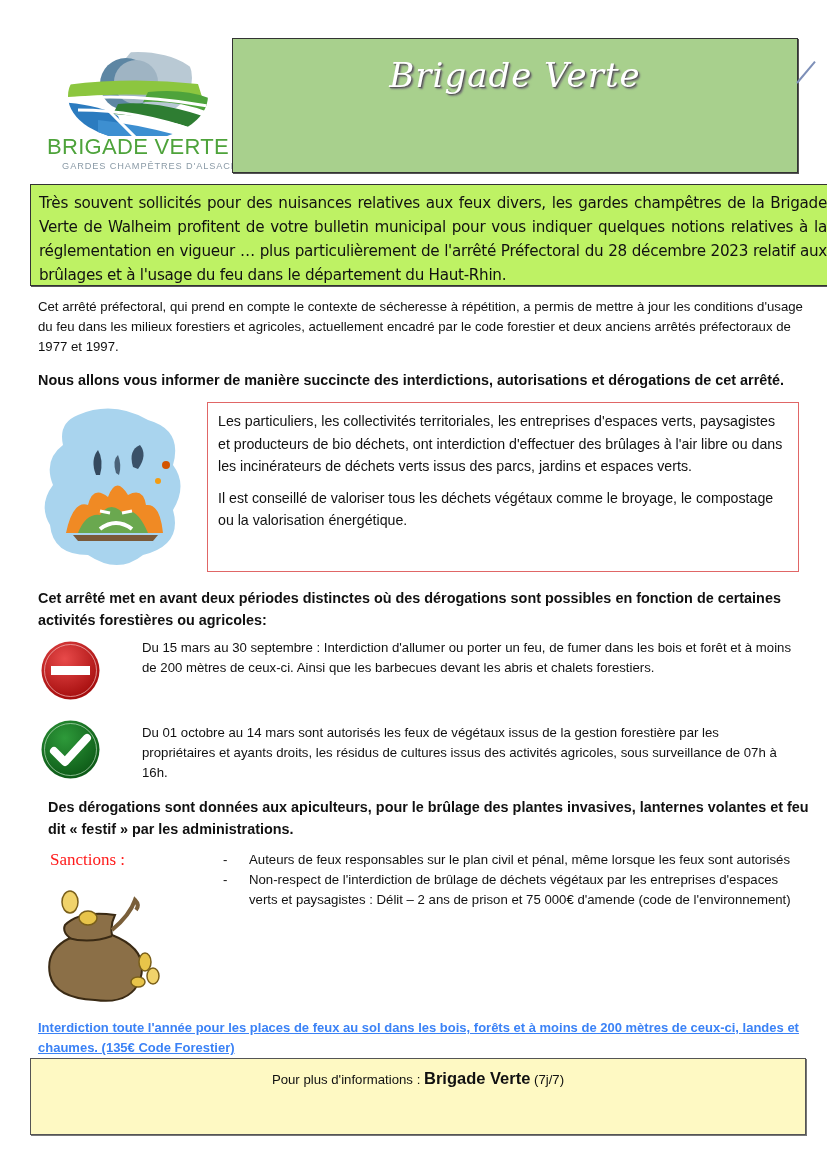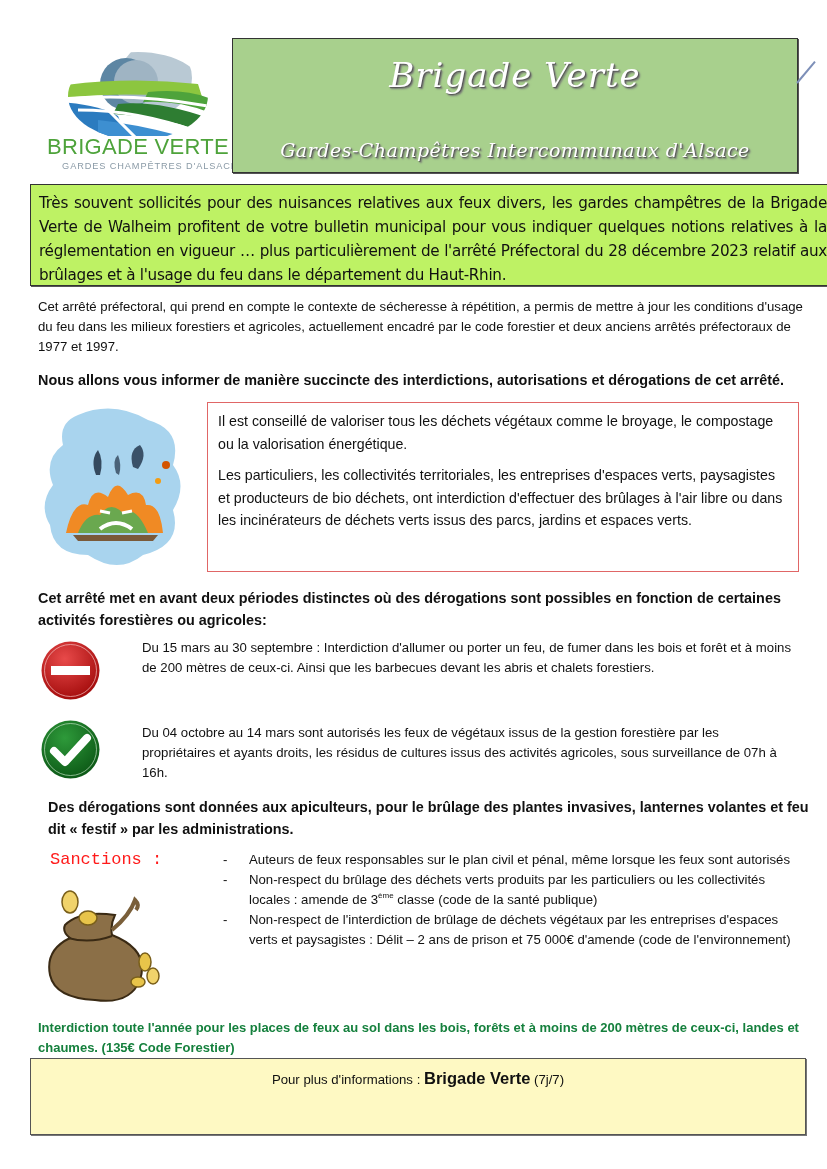--- a/index.html
+++ b/index.html
@@ -48,30 +48,30 @@
   .h2 { left: 38px; top: 587px; width: 780px; }
 
   .icon-no { left: 40px; top: 640px; width: 61px; height: 61px; }
   .icon-ok { left: 40px; top: 719px; width: 61px; height: 61px; }
   .period1 { left: 142px; top: 638px; width: 650px; }
   .period2 { left: 142px; top: 723px; width: 650px; }
 
   .h3 { left: 48px; top: 796px; width: 780px; }
 
   .sanctions-title { left: 50px; top: 850px; color: #ff1a1a; font-size: 17px;
-                     font-family: Liberation Mono, monospace; }
+                     font-family: Liberation Serif, serif; }
   .bag { left: 40px; top: 880px; width: 125px; height: 125px; }
   .sanctions-list { left: 222px; top: 850px; width: 570px; font-size: 13.2px; line-height: 20px;
                     margin: 0; padding: 0; list-style: none; }
   .sanctions-list li { position: relative; padding-left: 27px; }
   .sanctions-list li::before { content: "-"; position: absolute; left: 1px; top: 0; }
   .sanctions-list sup { font-size: 8px; vertical-align: 6px; line-height: 0; }
 
-  .warning { left: 38px; top: 1018px; width: 790px; color: #15803d; font-weight: bold;
-             font-size: 13px; line-height: 20px; }
+  .warning { left: 38px; top: 1018px; width: 790px; color: #3b82f6; font-weight: bold;
+             font-size: 13px; line-height: 20px; text-decoration: underline; }
 
   .footer { left: 30px; top: 1058px; width: 776px; height: 77px; background: #fef9c3;
             border: 1px solid #555; box-shadow: 1px 1px 0 #777; box-sizing: border-box; }
   .footer-line1 { position: absolute; left: 0; top: 10px; width: 100%; text-align: center;
                   font-size: 13.2px; }
   .footer-line1 .brand { font-weight: bold; font-size: 16.5px; }
   .footer-line2 { position: absolute; left: 22px; top: 44px; width: 740px; display: flex;
                   justify-content: space-between; align-items: baseline; }
   .lbl { color: #c00000; font-size: 16px; }
   .val { font-weight: bold; font-size: 13.5px; }
@@ -101,21 +101,20 @@
       <path d="M40 70 Q100 70 160 92" stroke="#fff" stroke-width="3" fill="none"></path>
       <path d="M60 60 L100 100" stroke="#fff" stroke-width="3" fill="none"></path>
     </g>
   </svg>
   <div class="logo-text">BRIGADE VERTE</div>
   <div class="logo-sub">GARDES CHAMPÊTRES D'ALSACE</div>
 </div>
 
 <div class="abs banner">
   <div class="banner-title">Brigade Verte</div>
-  <div class="banner-sub">Gardes-Champêtres Intercommunaux d'Alsace</div>
 </div>
 <div class="abs deco-line"></div>
 
 <div class="abs intro">Très souvent sollicités pour des nuisances relatives aux feux divers, les gardes champêtres de la Brigade Verte de Walheim profitent de votre bulletin municipal pour vous indiquer quelques notions relatives à la réglementation en vigueur … plus particulièrement de l'arrêté Préfectoral du 28 décembre 2023 relatif aux brûlages et à l'usage du feu dans le département du Haut-Rhin.</div>
 
 <div class="abs para p1">Cet arrêté préfectoral, qui prend en compte le contexte de sécheresse à répétition, a permis de mettre à jour les conditions d'usage du feu dans les milieux forestiers et agricoles, actuellement encadré par le code forestier et deux anciens arrêtés préfectoraux de 1977 et 1997.</div>
 
 <div class="abs bold-h h1">Nous allons vous informer de manière succincte des interdictions, autorisations et dérogations de cet arrêté.</div>
 
 <div class="abs fire-img">
@@ -129,22 +128,22 @@
     <path d="M35 130 L120 130 L115 136 L40 136 Z" fill="#7a5a3a"></path>
     <path d="M62 106 L72 108" stroke="#fff" stroke-width="3"></path>
     <path d="M84 108 L94 106" stroke="#fff" stroke-width="3"></path>
     <path d="M62 124 Q78 112 94 124" stroke="#fff" stroke-width="4" fill="none"></path>
     <circle cx="128" cy="60" r="4" fill="#d35400"></circle>
     <circle cx="120" cy="76" r="3" fill="#f39c12"></circle>
   </svg>
 </div>
 
 <div class="abs redbox">
+  <p>Les particuliers, les collectivités territoriales, les entreprises d'espaces verts, paysagistes et producteurs de bio déchets, ont interdiction d'effectuer des brûlages à l'air libre ou dans les incinérateurs de déchets verts issus des parcs, jardins et espaces verts.</p>
   <p>Il est conseillé de valoriser tous les déchets végétaux comme le broyage, le compostage ou la valorisation énergétique.</p>
-  <p>Les particuliers, les collectivités territoriales, les entreprises d'espaces verts, paysagistes et producteurs de bio déchets, ont interdiction d'effectuer des brûlages à l'air libre ou dans les incinérateurs de déchets verts issus des parcs, jardins et espaces verts.</p>
 </div>
 
 <div class="abs bold-h h2">Cet arrêté met en avant deux périodes distinctes où des dérogations sont possibles en fonction de certaines activités forestières ou agricoles:</div>
 
 <div class="abs icon-no">
   <svg width="61" height="61" viewBox="0 0 61 61">
     <defs>
       <radialGradient id="rg" cx="40%" cy="30%" r="70%">
         <stop offset="0" stop-color="#e84a4a"></stop>
         <stop offset="1" stop-color="#a50d0d"></stop>
@@ -163,40 +162,39 @@
       <radialGradient id="gg" cx="40%" cy="30%" r="70%">
         <stop offset="0" stop-color="#2e9a3a"></stop>
         <stop offset="1" stop-color="#0d5a17"></stop>
       </radialGradient>
     </defs>
     <ellipse cx="30.5" cy="30.5" rx="29" ry="29" fill="url(#gg)"></ellipse>
     <ellipse cx="30.5" cy="30.5" rx="26" ry="26" fill="none" stroke="#bfe0c0" stroke-width="0.7"></ellipse>
     <path d="M14 32 L25 43 L47 19" stroke="#ffffff" stroke-width="8" fill="none" stroke-linecap="round" stroke-linejoin="round"></path>
   </svg>
 </div>
-<div class="abs para period2">Du 04 octobre au 14 mars sont autorisés les feux de végétaux issus de la gestion forestière par les propriétaires et ayants droits, les résidus de cultures issus des activités agricoles, sous surveillance de 07h à 16h.</div>
+<div class="abs para period2">Du 01 octobre au 14 mars sont autorisés les feux de végétaux issus de la gestion forestière par les propriétaires et ayants droits, les résidus de cultures issus des activités agricoles, sous surveillance de 07h à 16h.</div>
 
 <div class="abs bold-h h3">Des dérogations sont données aux apiculteurs, pour le brûlage des plantes invasives, lanternes volantes et feu dit « festif » par les administrations.</div>
 
 <div class="abs sanctions-title">Sanctions :</div>
 <div class="abs bag">
   <svg width="125" height="125" viewBox="0 0 125 125">
     <path d="M25 45 Q40 30 75 35 Q70 45 72 55 Q110 70 100 100 Q90 125 55 120 Q15 118 10 95 Q5 70 30 58 Q22 52 25 45 Z" fill="#8b6f47" stroke="#3a2a14" stroke-width="2"></path>
     <path d="M28 58 Q50 64 72 56" stroke="#3a2a14" stroke-width="2" fill="none"></path>
     <path d="M72 50 Q90 35 95 20 Q100 25 96 30" stroke="#7a5f3a" stroke-width="4" fill="none"></path>
     <ellipse cx="30" cy="22" rx="8" ry="11" fill="#f1d36b" stroke="#7a5f1a" stroke-width="1.5"></ellipse>
     <ellipse cx="48" cy="38" rx="9" ry="7" fill="#e8c44a" stroke="#7a5f1a" stroke-width="1.5"></ellipse>
     <ellipse cx="105" cy="82" rx="6" ry="9" fill="#e8c44a" stroke="#7a5f1a" stroke-width="1.5"></ellipse>
     <ellipse cx="113" cy="96" rx="6" ry="8" fill="#f1d36b" stroke="#7a5f1a" stroke-width="1.5"></ellipse>
     <ellipse cx="98" cy="102" rx="7" ry="5" fill="#e8c44a" stroke="#7a5f1a" stroke-width="1.5"></ellipse>
   </svg>
 </div>
 <ul class="abs sanctions-list">
   <li><span>Auteurs de feux responsables sur le plan civil et pénal, même lorsque les feux sont autorisés</span></li>
-  <li><span>Non-respect du brûlage des déchets verts produits par les particuliers ou les collectivités locales : amende de 3</span><sup>ème</sup><span> classe (code de la santé publique)</span></li>
   <li><span>Non-respect de l'interdiction de brûlage de déchets végétaux par les entreprises d'espaces verts et paysagistes : Délit – 2 ans de prison et 75 000€ d'amende (code de l'environnement)</span></li>
 </ul>
 
 <div class="abs warning">Interdiction toute l'année pour les places de feux au sol dans les bois, forêts et à moins de 200 mètres de ceux-ci, landes et chaumes. (135€ Code Forestier)</div>
 
 <div class="abs footer">
   <div class="footer-line1">
     <span>Pour plus d'informations : </span><span class="brand">Brigade Verte</span><span> (7j/7)</span>
   </div>
 </div>

